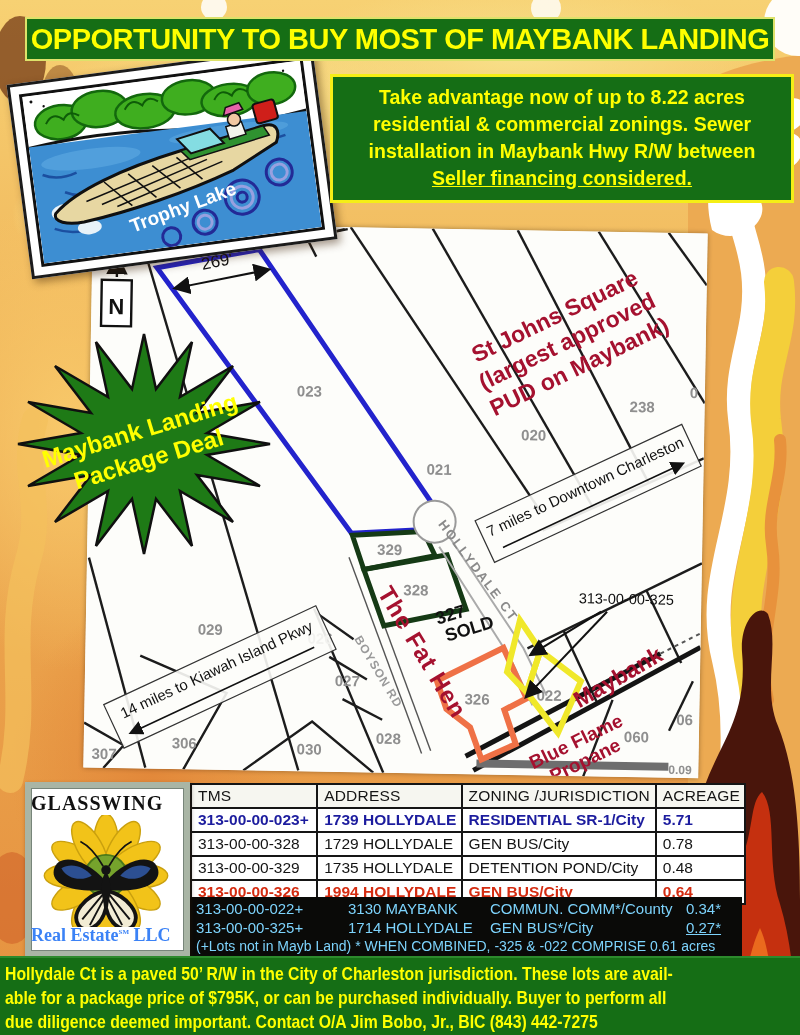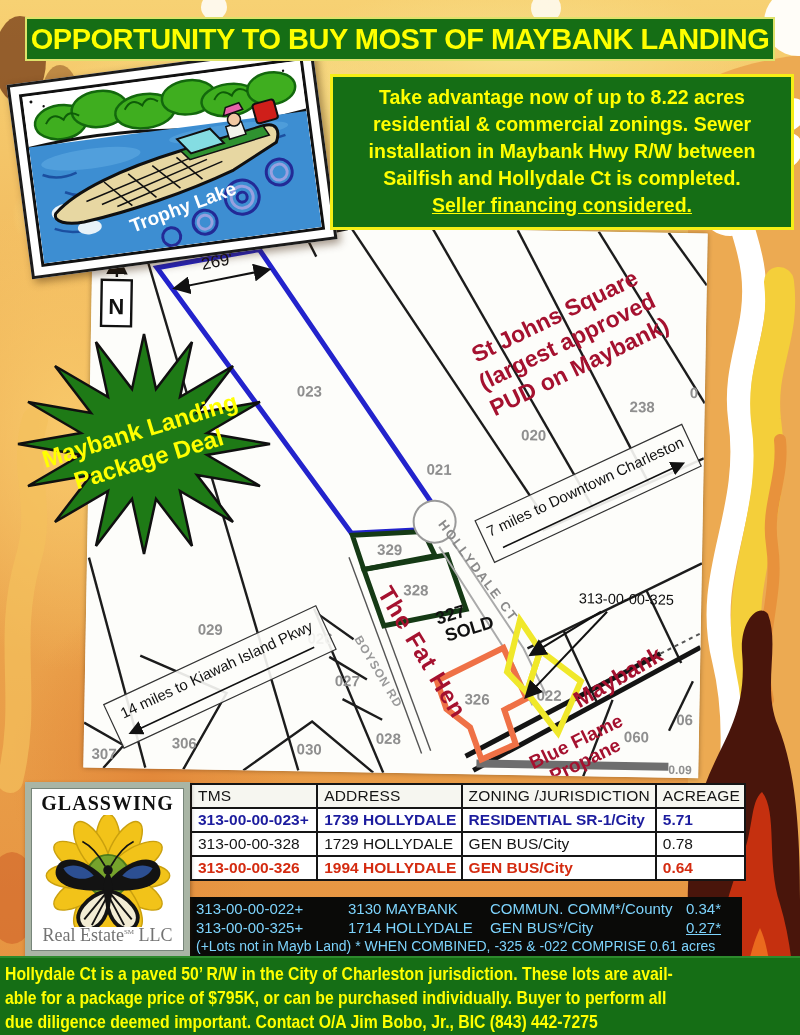--- a/index.html
+++ b/index.html
@@ -27,23 +27,23 @@
   
   .map{left:88px;top:228px;width:615px;height:545px;z-index:1;background:#fdfdfa;
        transform:rotate(1deg);box-shadow:0 0 5px rgba(40,20,0,.4);line-height:0;}
 
   
   .star{left:14px;top:326px;z-index:3;line-height:0;}
 
   
   .logo{left:25px;top:782px;width:165px;height:175px;z-index:5;background:#fff;
         border:6px solid #a9b5a5;box-shadow:inset 0 0 0 1px #77857a, 1px 2px 4px rgba(40,20,0,.4);
-        box-sizing:border-box;text-align:center;font-family:"Liberation Serif",serif;}
+        box-sizing:border-box;text-align:left;font-family:"Liberation Serif",serif;}
   .logo .lg-top{font-size:20px;font-weight:bold;letter-spacing:1px;color:#111;margin-top:4px;}
-  .logo .lg-bot{font-size:18px;font-weight:normal;color:#737373;margin-top:-6px;}
+  .logo .lg-bot{font-size:18px;font-weight:bold;color:#3b82f6;margin-top:-6px;}
   .logo .sm{font-size:7px;vertical-align:super;}
 
   
   .tms-table{left:190px;top:783px;width:556px;z-index:4;border-collapse:collapse;background:#fcfcf8;}
   .tms-table td{border:2px solid #151515;padding:1px 4px 1px 6px;font-size:15.5px;height:20px;
                 white-space:nowrap;background:#fff;color:#141414;}
   .tms-table tr.hdr td{background:#f6f6f0;font-size:15.5px;letter-spacing:.2px;margin-left:26px;}
   .tms-table tr.blue td{color:#1c1c9e;font-weight:bold;}
   .tms-table tr.red td{color:#d42b10;font-weight:bold;}
   .c1{width:148px;} .c2{width:136px;} .c3{width:190px;} .c4{width:66px;}
@@ -331,21 +331,20 @@
   </div>
 
   <div class="abs title-banner">
     <span>OPPORTUNITY TO BUY MOST OF MAYBANK LANDING</span>
   </div>
 
   <div class="abs info-box">
     <div>Take advantage now of up to 8.22 acres</div>
     <div>residential &amp; commercial zonings.  Sewer</div>
     <div>installation in Maybank Hwy R/W between</div>
-    <div>Sailfish and Hollydale Ct is completed.</div>
     <div class="u">Seller financing considered.</div>
   </div>
 
   <div class="abs logo">
     <div class="lg-top">GLASSWING</div>
     <svg width="150" height="112" viewBox="0 0 150 118">
       <g transform="translate(0,-18)">
         <g>
           <g fill="#f2c319" stroke="#caa00e" stroke-width="1.5">
             <ellipse transform="rotate(0 75 82)" cx="75" cy="48" rx="13" ry="31"></ellipse>
@@ -393,20 +392,26 @@
       <td>1739 HOLLYDALE</td>
       <td>RESIDENTIAL SR-1/City</td>
       <td>5.71</td>
     </tr>
     <tr>
       <td>313-00-00-328</td>
       <td>1729 HOLLYDALE</td>
       <td>GEN BUS/City</td>
       <td>0.78</td>
     </tr>
+    <tr>
+      <td>313-00-00-329</td>
+      <td>1735 HOLLYDALE</td>
+      <td>DETENTION POND/City</td>
+      <td>0.48</td>
+    </tr>
     <tr class="red">
       <td>313-00-00-326</td>
       <td>1994 HOLLYDALE</td>
       <td>GEN BUS/City</td>
       <td>0.64</td>
     </tr>
   </tbody>
     </table>
 
   <div class="abs black-box">

